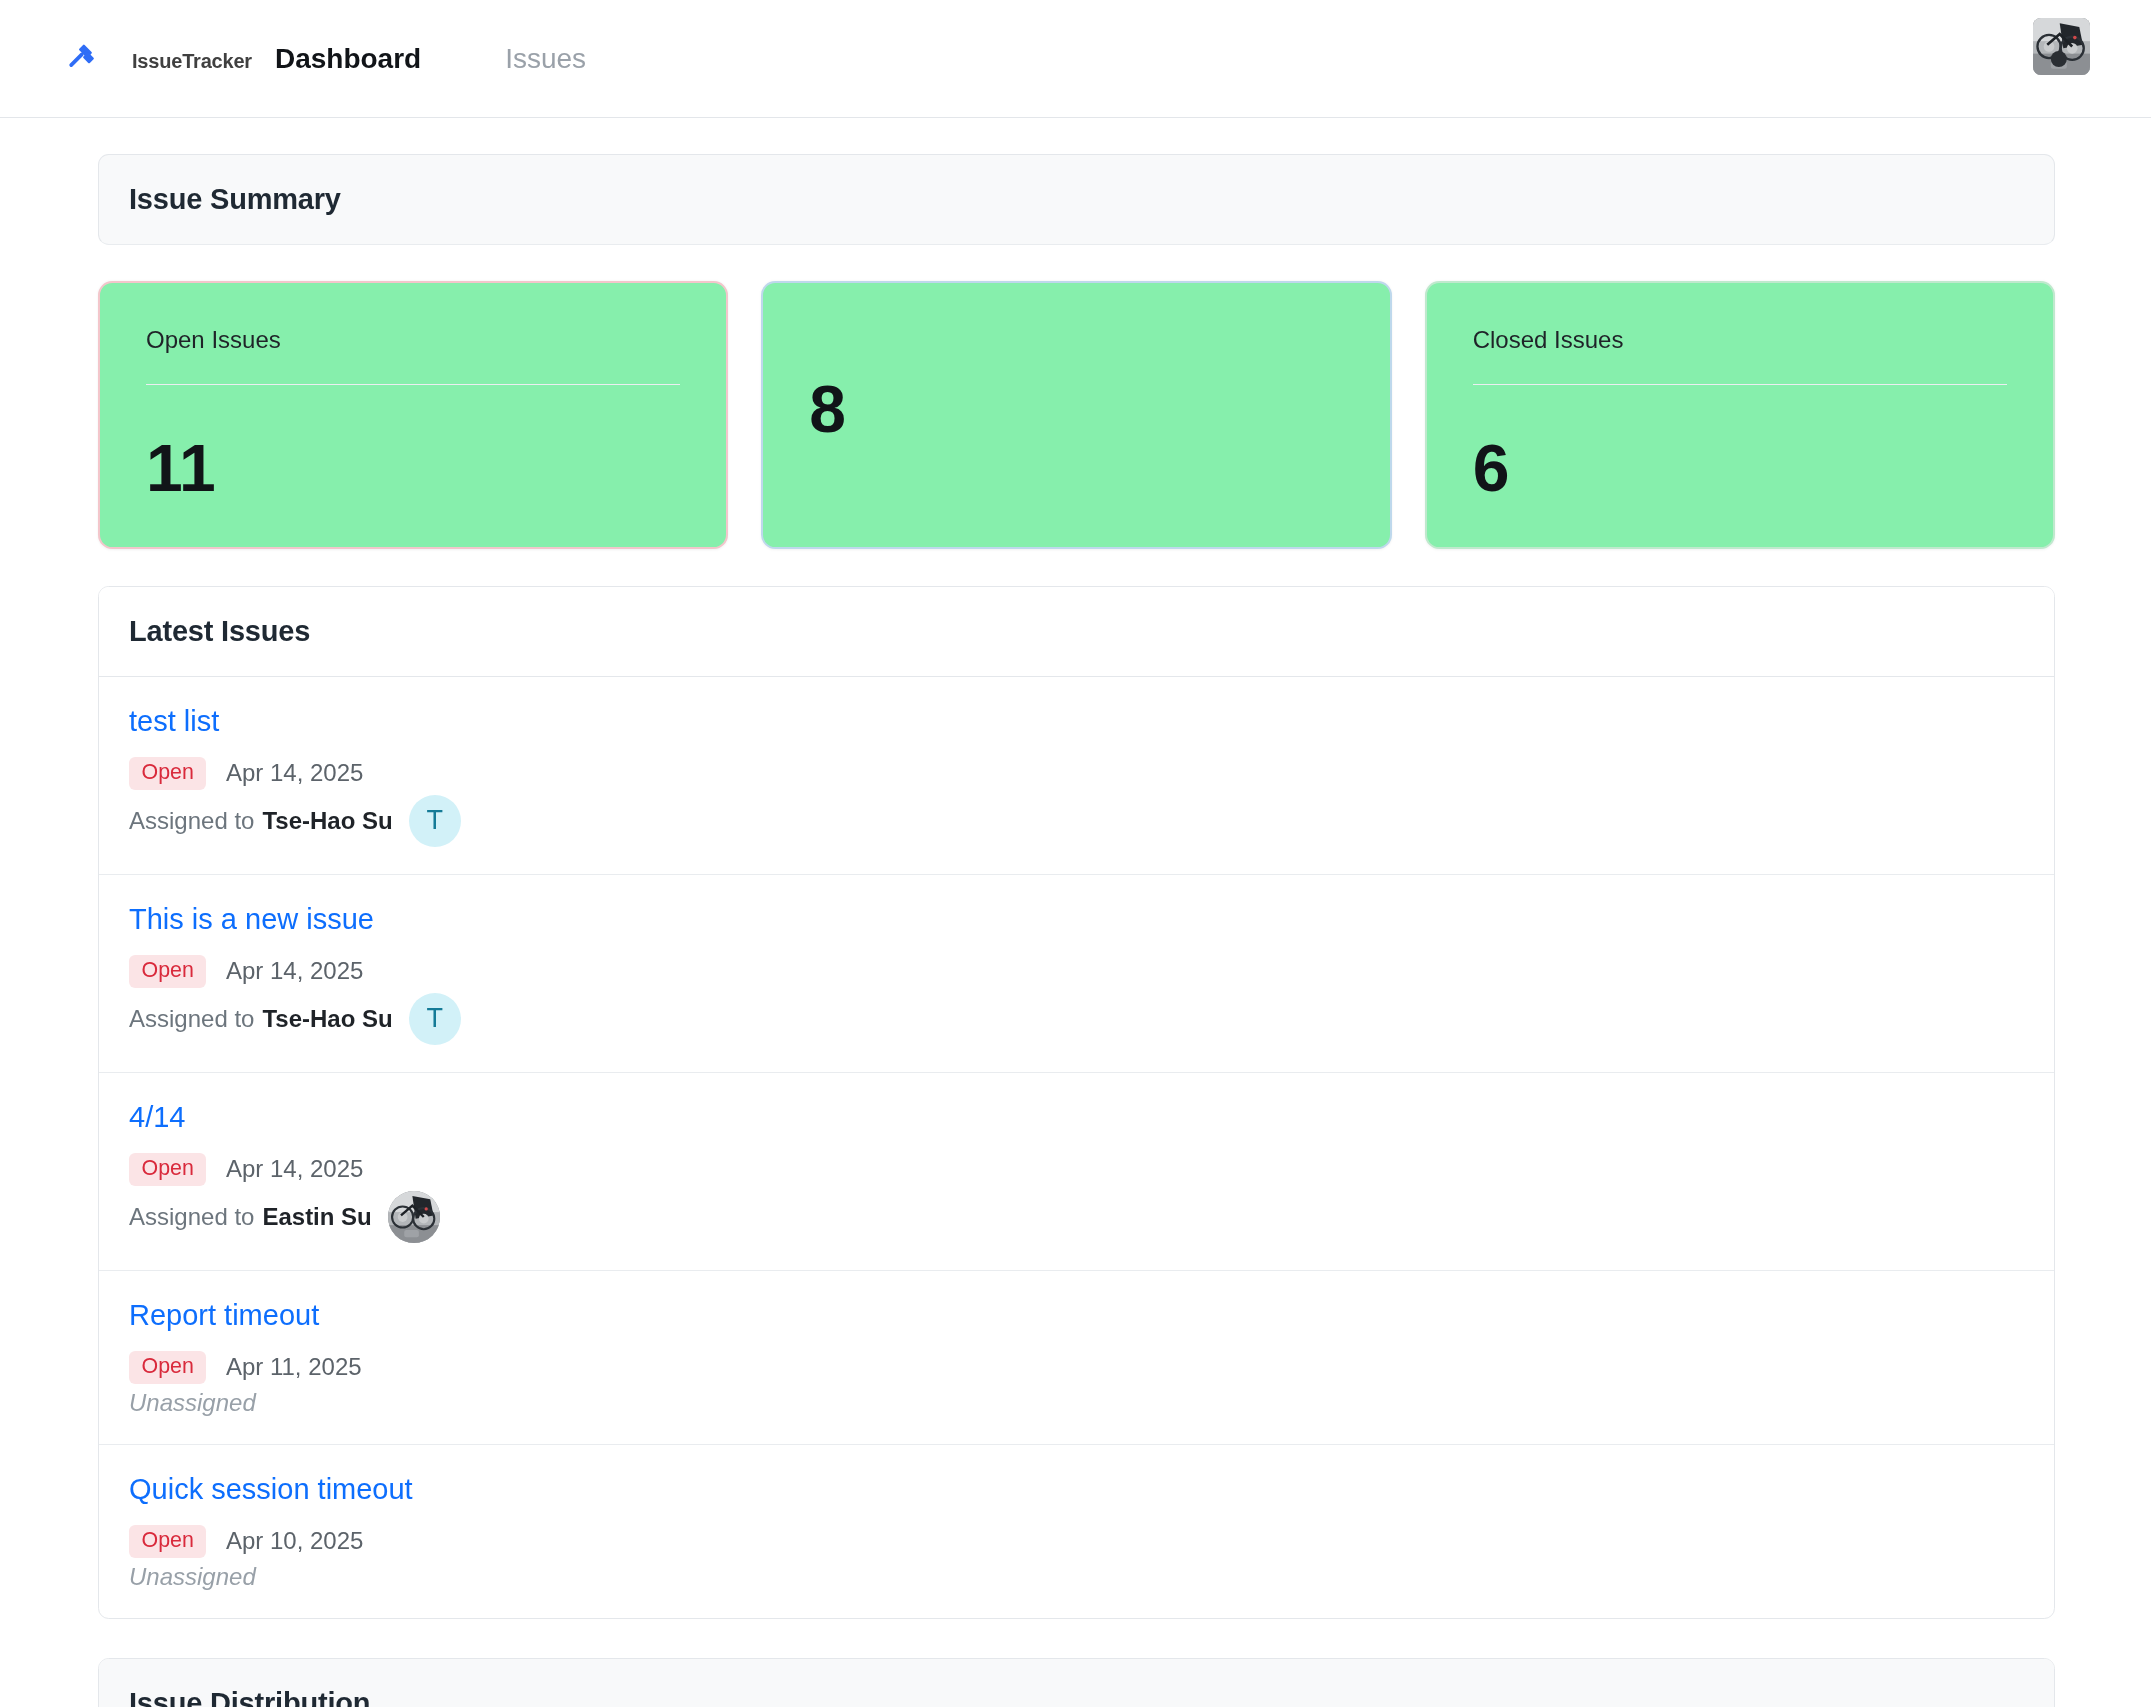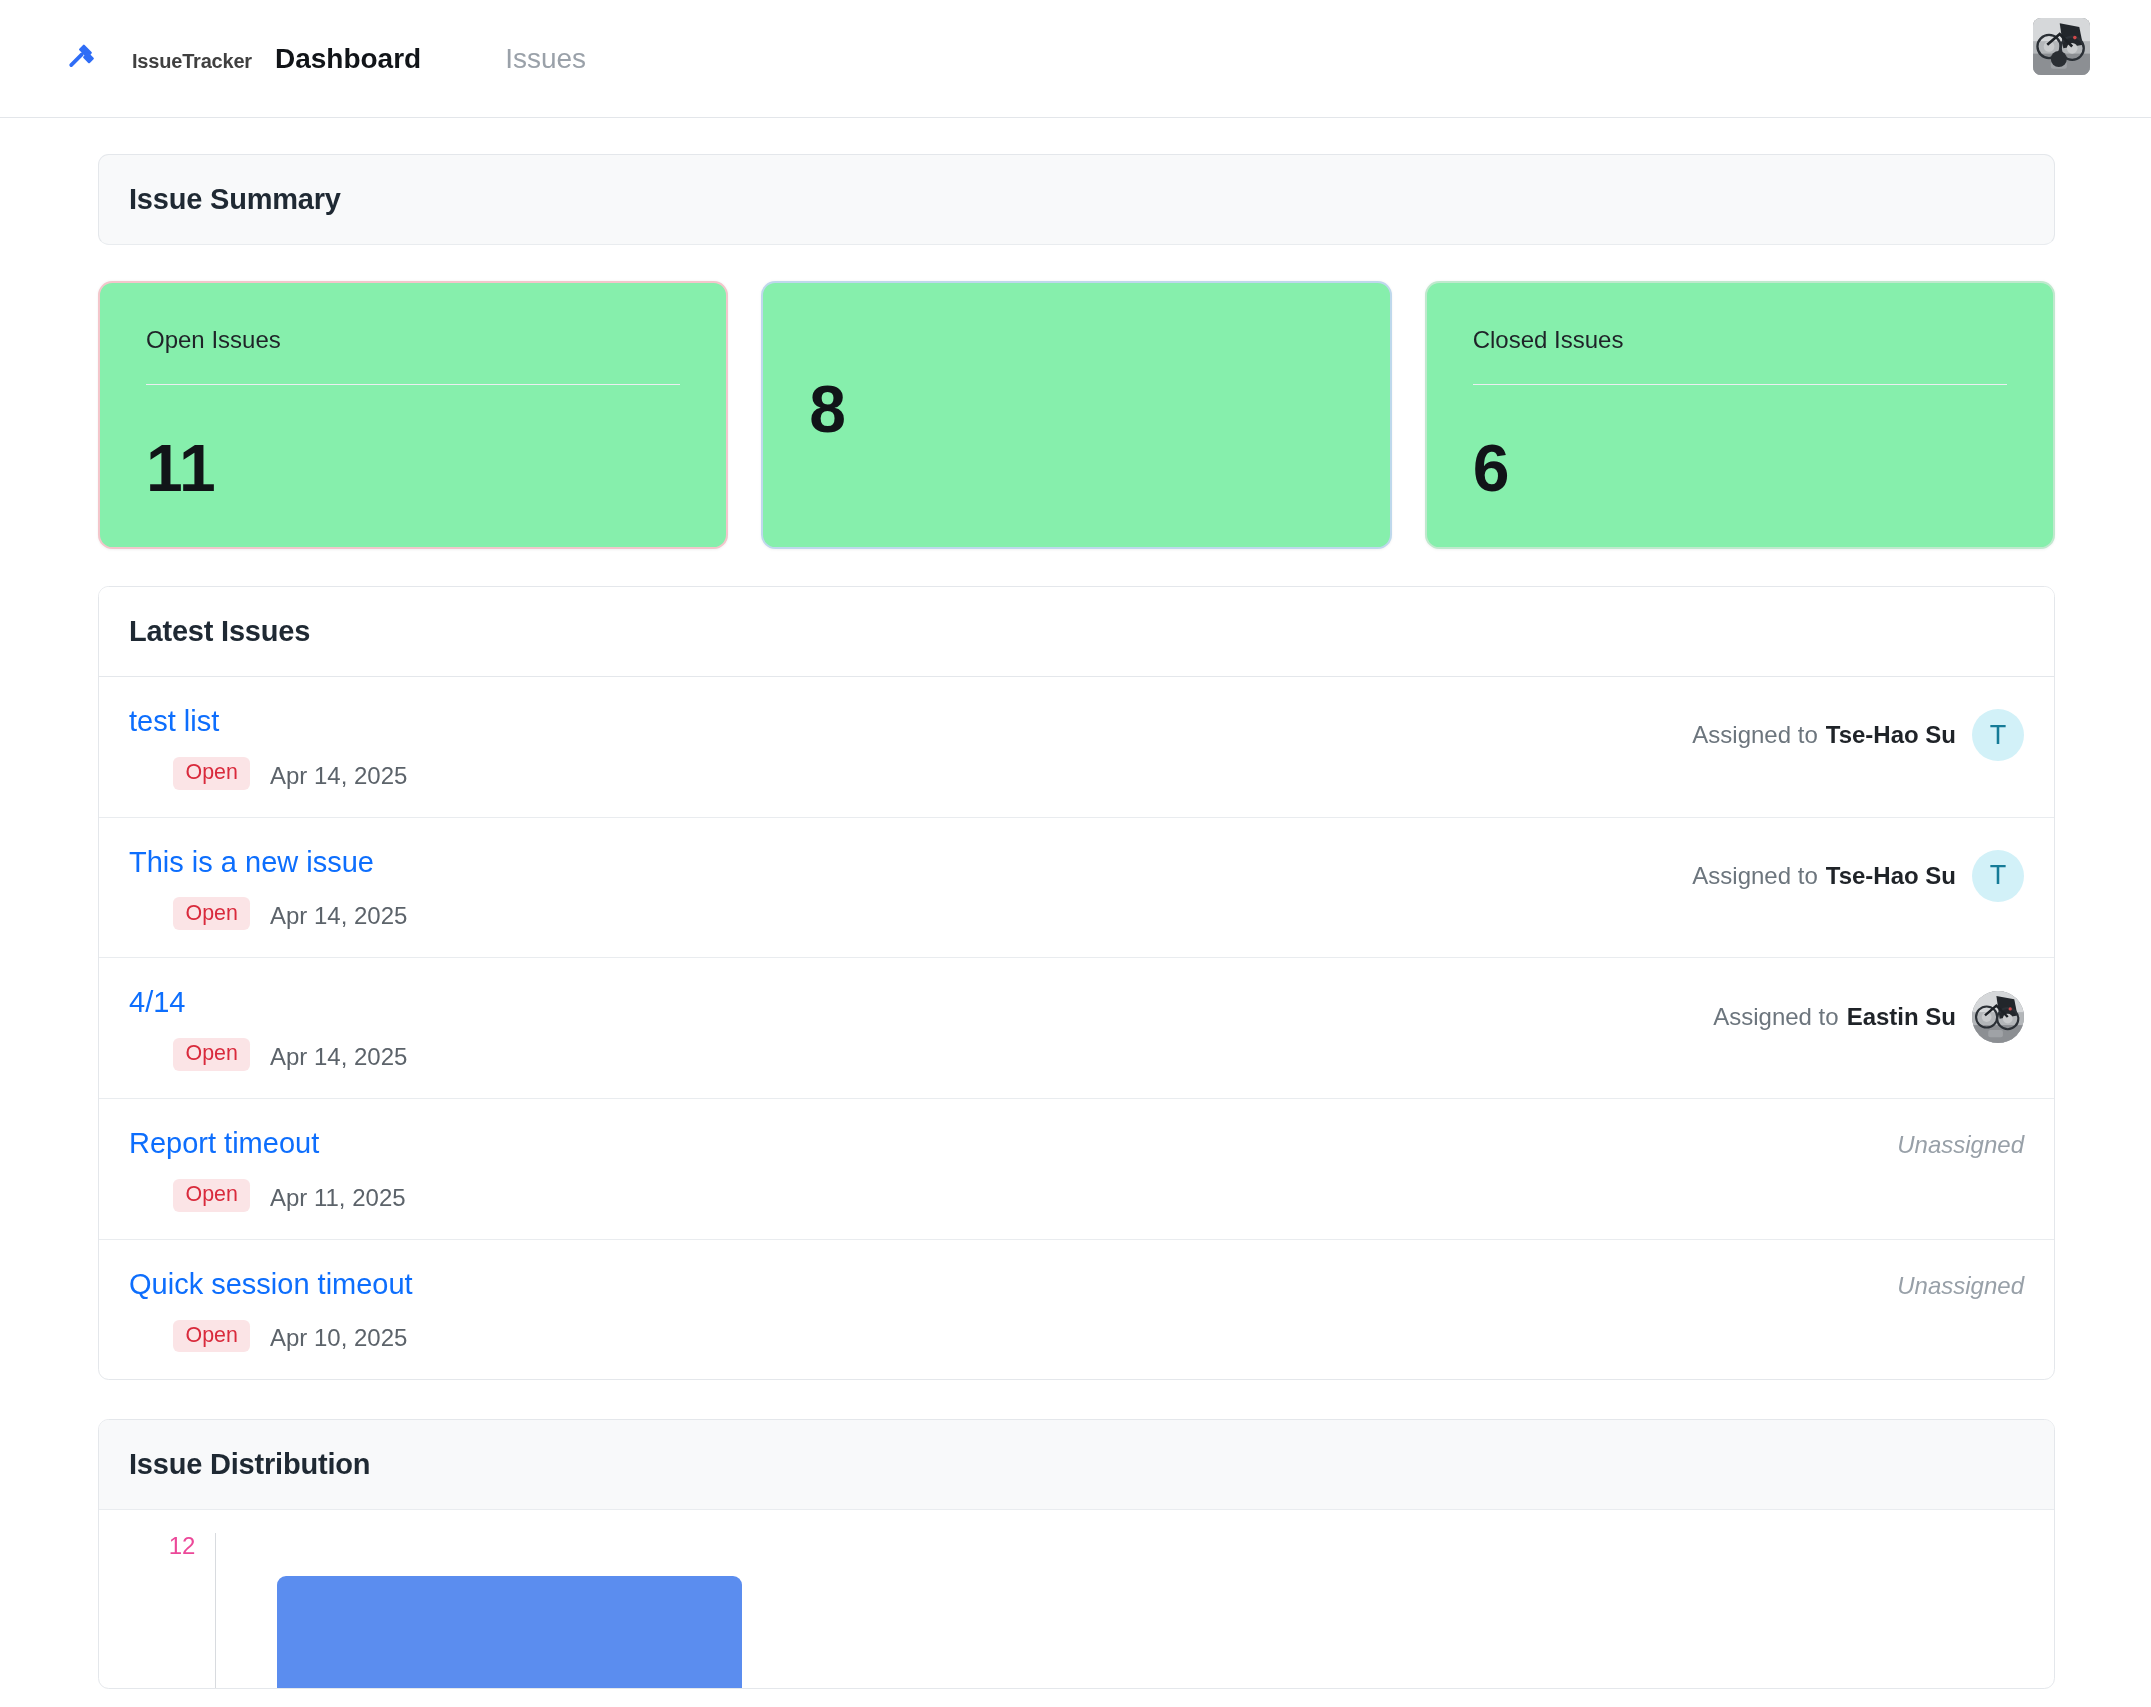--- a/index.html
+++ b/index.html
@@ -134,36 +134,36 @@
   
   .latest-wrap { margin-top: 37px; }
   .issue-list { }
   .issue-row {
     border-top: 1.8px solid #e9ecef;
     padding: 27px 30px 27px 30px;
     display: flex;
     align-items: flex-start;
     justify-content: space-between;
     min-height: 139px;
+    flex-direction: column;
   }
   .issue-row:first-child { border-top: 1.8px solid #e4e7eb; }
   .issue-left { }
   .issue-title {
     font-size: 29px;
     color: #0d6efd;
     text-decoration: none;
     display: block;
     line-height: 1.2;
   }
   .issue-meta {
     display: flex;
-    align-items: flex-end;
+    align-items: center;
     gap: 19.6px;
     margin-top: 18px;
-    margin-left: 44px;
   }
   .badge-open {
     background: #fbe4e6;
     color: #d92a3c;
     font-size: 21.4px;
     padding: 5.3px 12.5px 6.2px 12.5px;
     border-radius: 6.2px;
     line-height: 1;
   }
   .issue-date {

